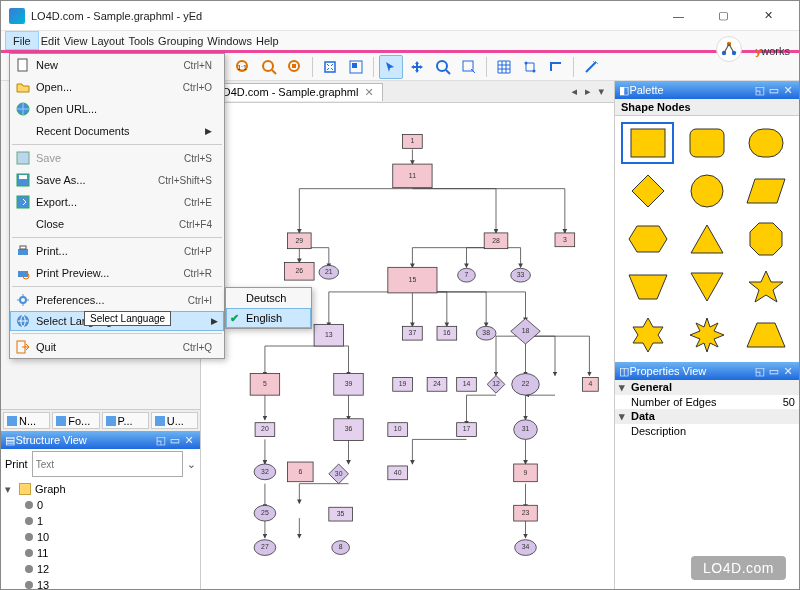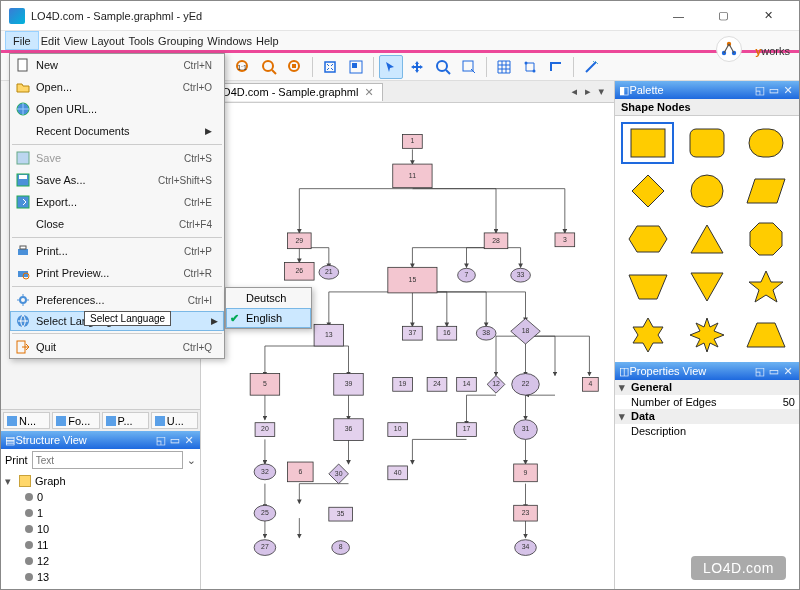--- a/index.html
+++ b/index.html
@@ -52,21 +52,21 @@
 .mini-tabs { height: 22px; display: flex; gap: 2px; padding: 2px; background: #eee; border-top: 1px solid #ccc; }
 .mini-tabs .mtab { flex: 1; background: #f9f9f9; border: 1px solid #ccc; display: flex; align-items: center; padding: 0 3px; font-size: 9px; overflow: hidden; }
 .mini-tabs .mtab .dot { width: 10px; height: 10px; background: #5aa0e8; margin-right: 2px; }
 
 .panel-head { height: 18px; background: linear-gradient(#6db3f2,#1e69de); color: #fff; display: flex; align-items: center; padding: 0 4px; font-size: 10px; }
 .panel-head .spacer { flex: 1; }
 .panel-head .pbtn { width: 14px; text-align: center; opacity: 0.85; }
 
 .structure { flex: 1; display: flex; flex-direction: column; background: #fff; }
 .structure .search-row { display: flex; align-items: center; padding: 2px 4px; gap: 4px; }
-.structure .search-row input { flex: 1; border: 1px solid #aaa; height: 18px; padding: 0 3px; font-size: 10px; }
+.structure .search-row input { flex: 1; border: 1px solid #aaa; height: 26px; padding: 0 3px; font-size: 10px; }
 .structure .tree { flex: 1; overflow: auto; padding: 2px 4px; }
 .structure .tree .tn { display: flex; align-items: center; height: 16px; gap: 4px; }
 .structure .tree .tn .fold { width: 12px; height: 12px; background: #ffd76a; border: 1px solid #c9a23a; }
 .structure .tree .tn .node { width: 8px; height: 8px; background: #888; border-radius: 4px; }
 .structure .tree .tn.child { padding-left: 20px; }
 
 
 .canvas-wrap { flex: 1; display: flex; flex-direction: column; background: #fff; }
 .doc-tabs { height: 22px; background: #eee; display: flex; align-items: center; padding: 0 6px; border-bottom: 1px solid #ccc; }
 .doc-tabs .tab { background: #fff; border: 1px solid #bbb; border-bottom: none; padding: 2px 8px; display: flex; align-items: center; gap: 6px; font-size: 10px; }

